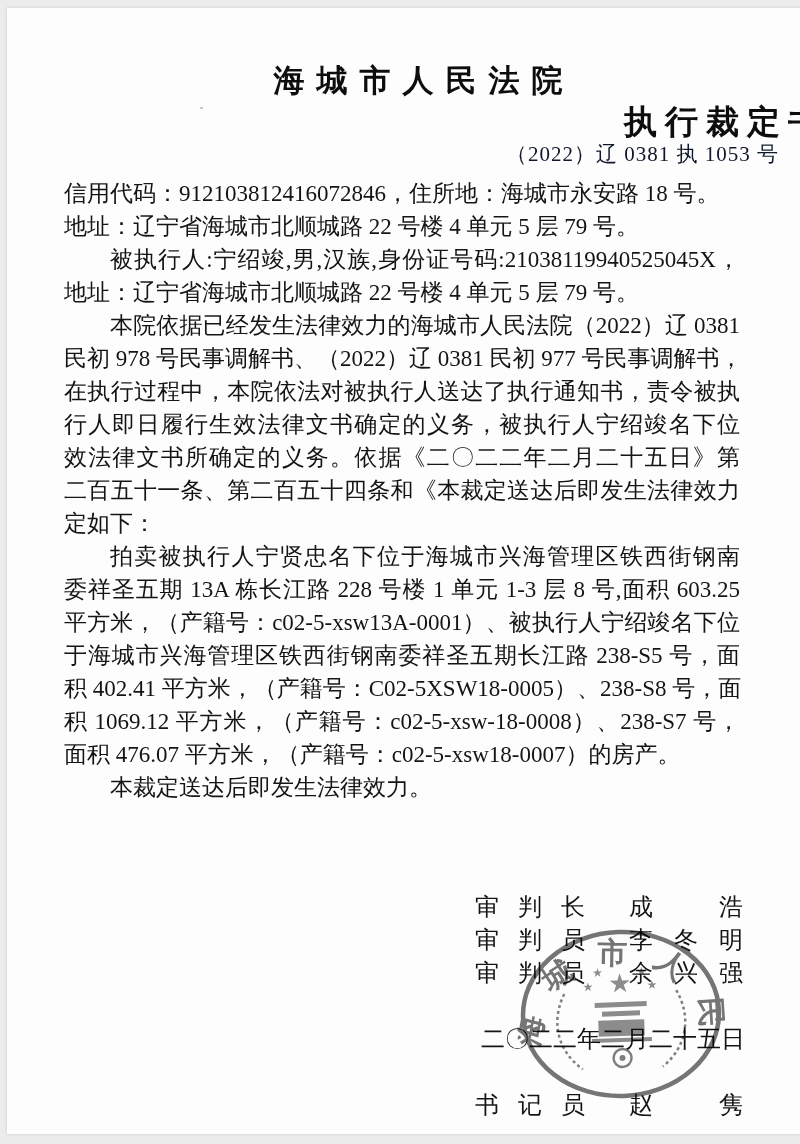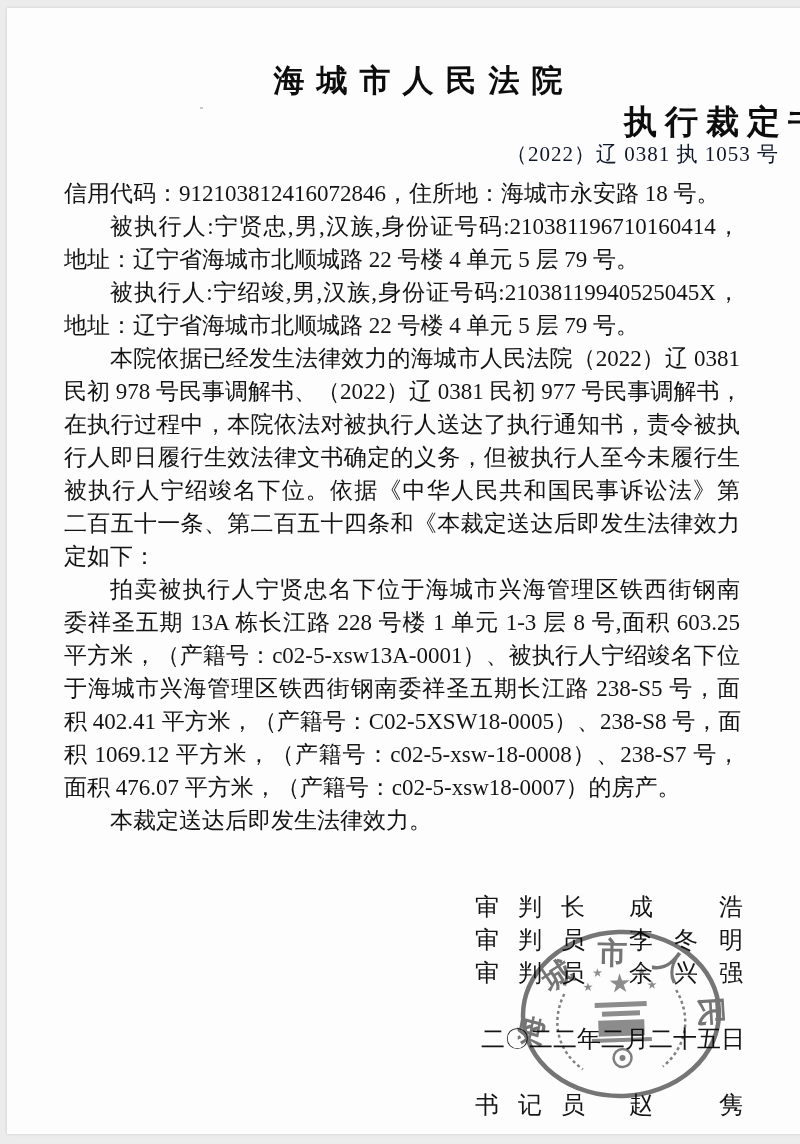--- a/index.html
+++ b/index.html
@@ -63,29 +63,28 @@
 <div class="page">
   <div class="speck1"></div>
   <div class="speck2"></div>
 
   <div class="court-title">海城市人民法院</div>
   <div class="doc-title">执行裁定书</div>
   <div class="case-no">（2022）辽 0381 执 1053 号</div>
 
   <div class="body-text">
       <div class="bline plast">信用代码：912103812416072846，住所地：海城市永安路 18 号。</div>
-      <div class="bline indent">被执行人:宁贤忠,男,汉族,身份证号码:210381196710160414，</div>
       <div class="bline plast">地址：辽宁省海城市北顺城路 22 号楼 4 单元 5 层 79 号。</div>
       <div class="bline indent">被执行人:宁绍竣,男,汉族,身份证号码:21038119940525045X，</div>
       <div class="bline plast">地址：辽宁省海城市北顺城路 22 号楼 4 单元 5 层 79 号。</div>
       <div class="bline indent">本院依据已经发生法律效力的海城市人民法院（2022）辽 0381</div>
       <div class="bline">民初 978 号民事调解书、（2022）辽 0381 民初 977 号民事调解书，</div>
       <div class="bline">在执行过程中，本院依法对被执行人送达了执行通知书，责令被执</div>
-      <div class="bline">行人即日履行生效法律文书确定的义务，但被执行人至今未履行生</div>
-      <div class="bline">被执行人宁绍竣名下位。依据《中华人民共和国民事诉讼法》第</div>
+      <div class="bline">行人即日履行生效法律文书确定的义务，被执行人宁绍竣名下位</div>
+      <div class="bline">效法律文书所确定的义务。依据《二〇二二年二月二十五日》第</div>
       <div class="bline">二百五十一条、第二百五十四条和《本裁定送达后即发生法律效力</div>
       <div class="bline plast">定如下：</div>
       <div class="bline indent">拍卖被执行人宁贤忠名下位于海城市兴海管理区铁西街钢南</div>
       <div class="bline">委祥圣五期 13A 栋长江路 228 号楼 1 单元 1-3 层 8 号,面积 603.25</div>
       <div class="bline">平方米，（产籍号：c02-5-xsw13A-0001）、被执行人宁绍竣名下位</div>
       <div class="bline">于海城市兴海管理区铁西街钢南委祥圣五期长江路 238-S5 号，面</div>
       <div class="bline">积 402.41 平方米，（产籍号：C02-5XSW18-0005）、238-S8 号，面</div>
       <div class="bline">积 1069.12 平方米，（产籍号：c02-5-xsw-18-0008）、238-S7 号，</div>
       <div class="bline plast">面积 476.07 平方米，（产籍号：c02-5-xsw18-0007）的房产。</div>
       <div class="bline indent plast">本裁定送达后即发生法律效力。</div>

